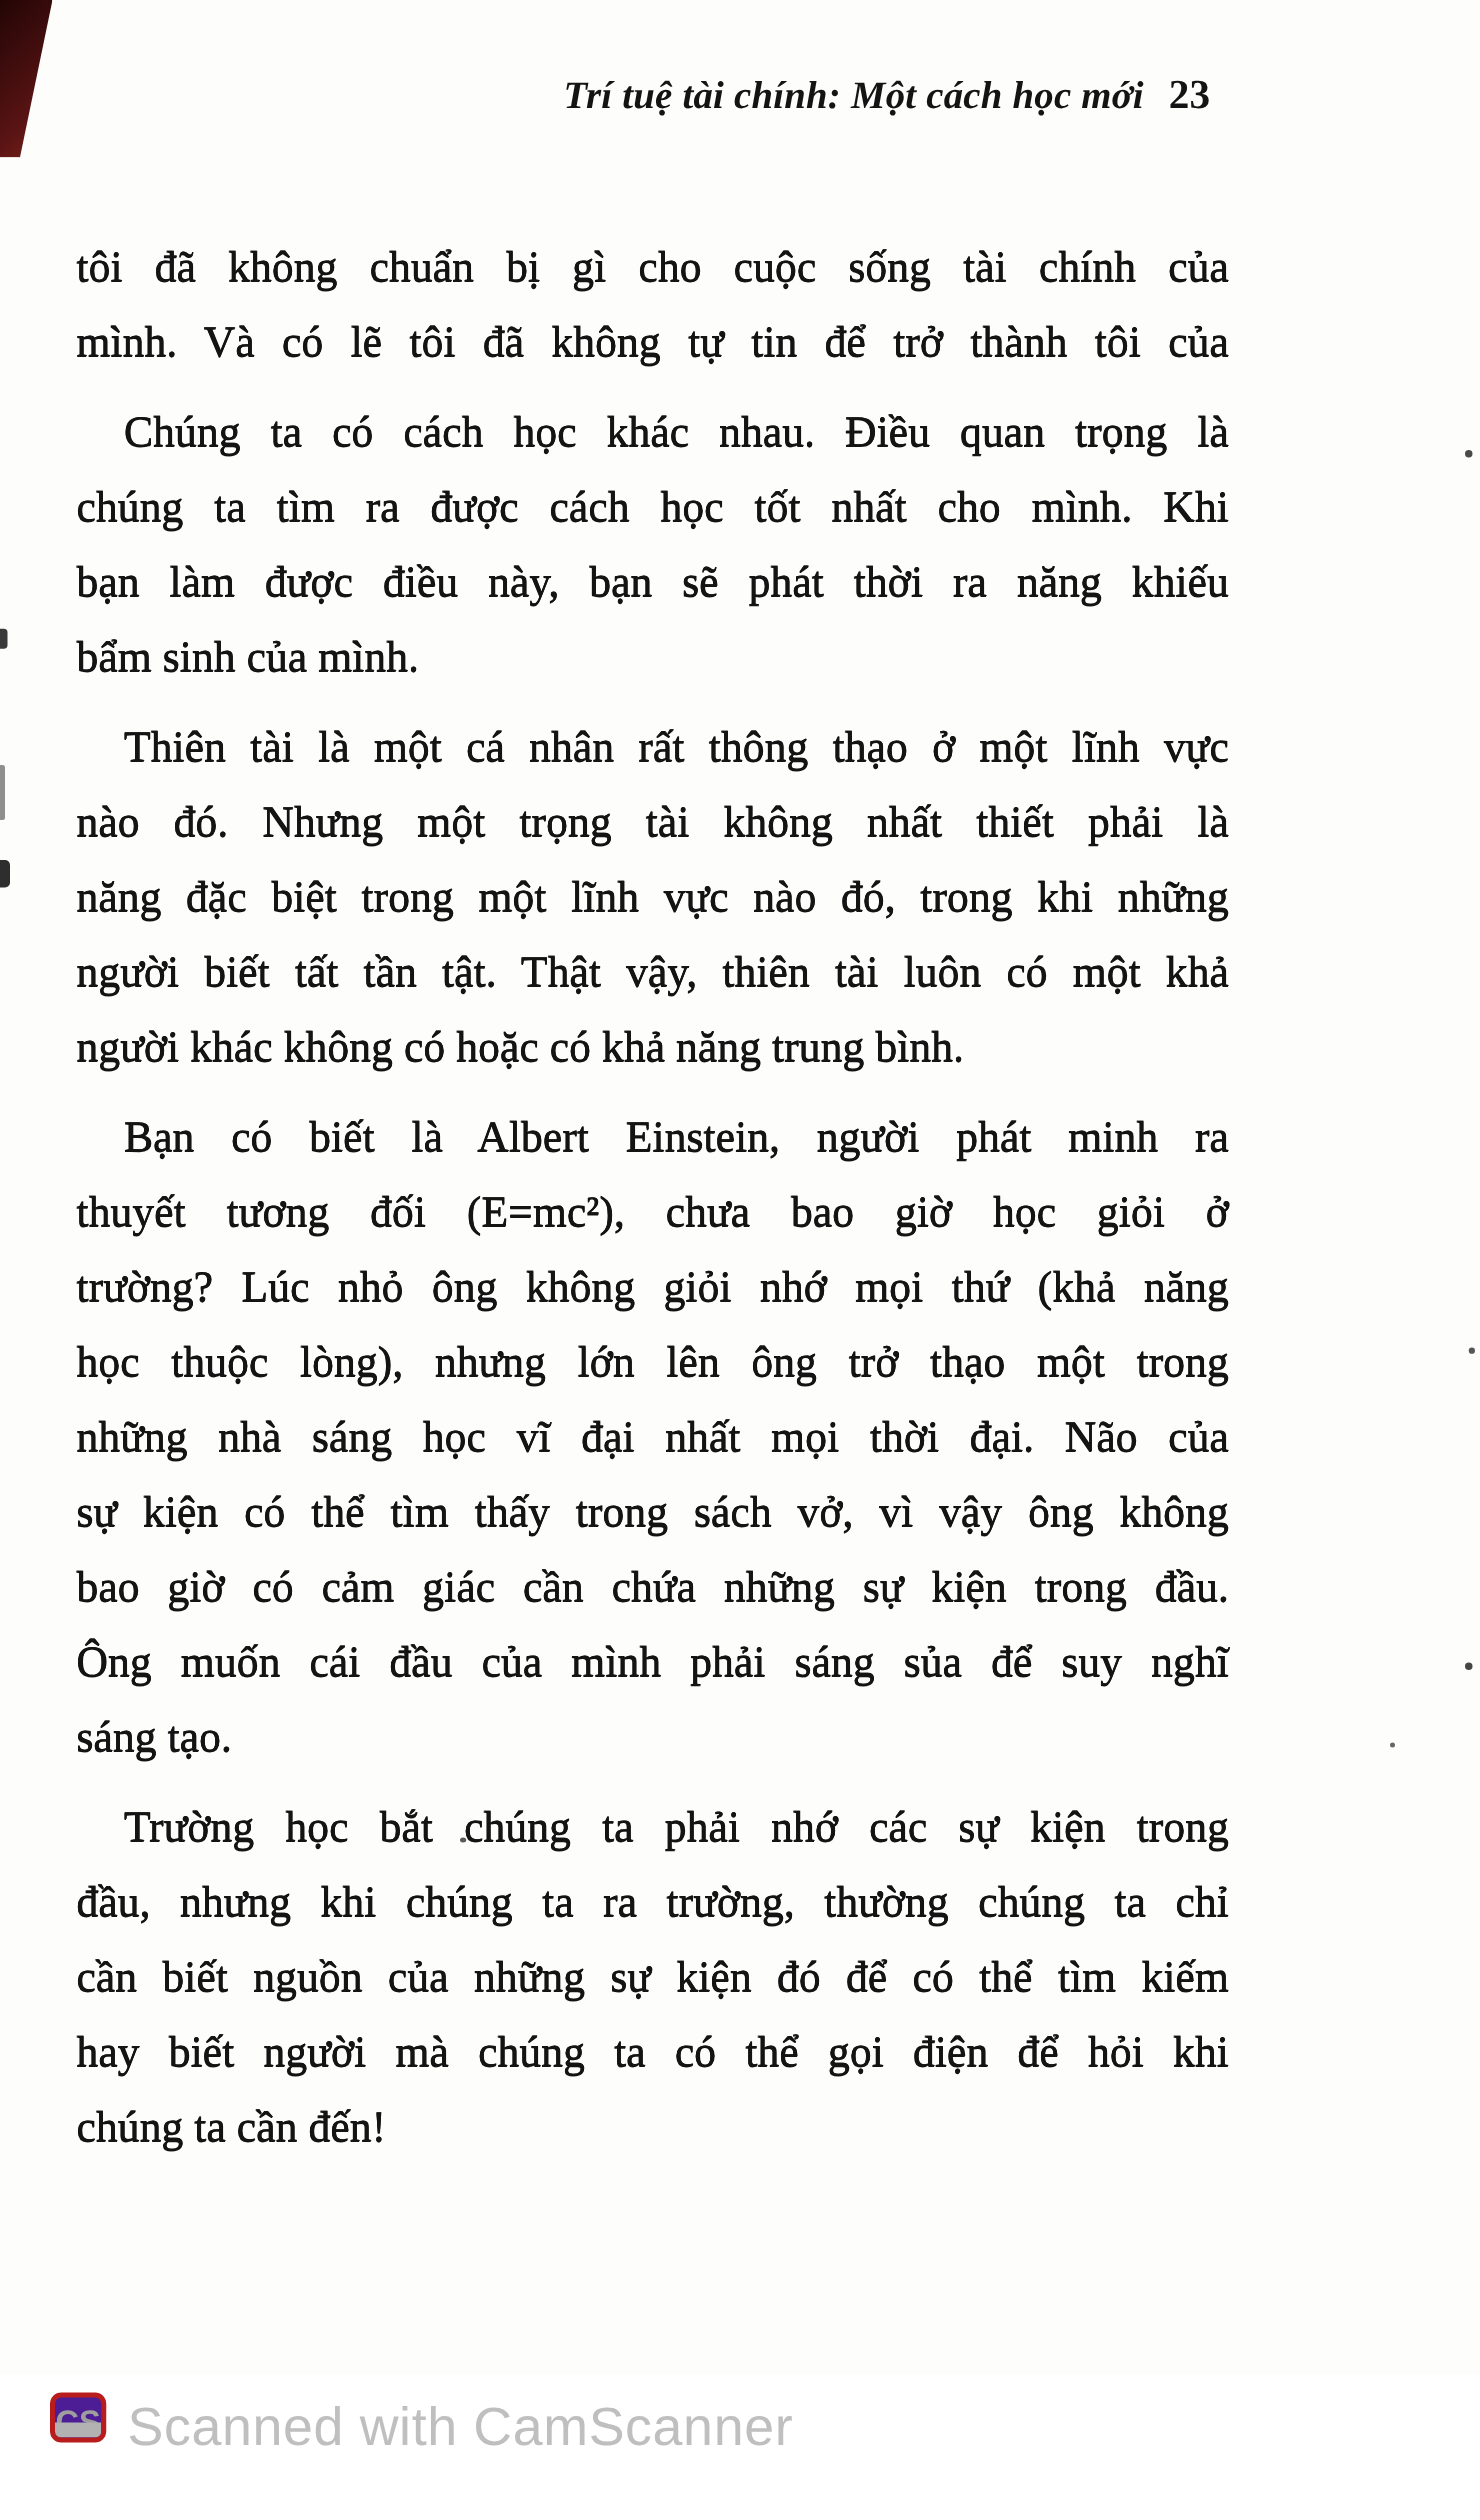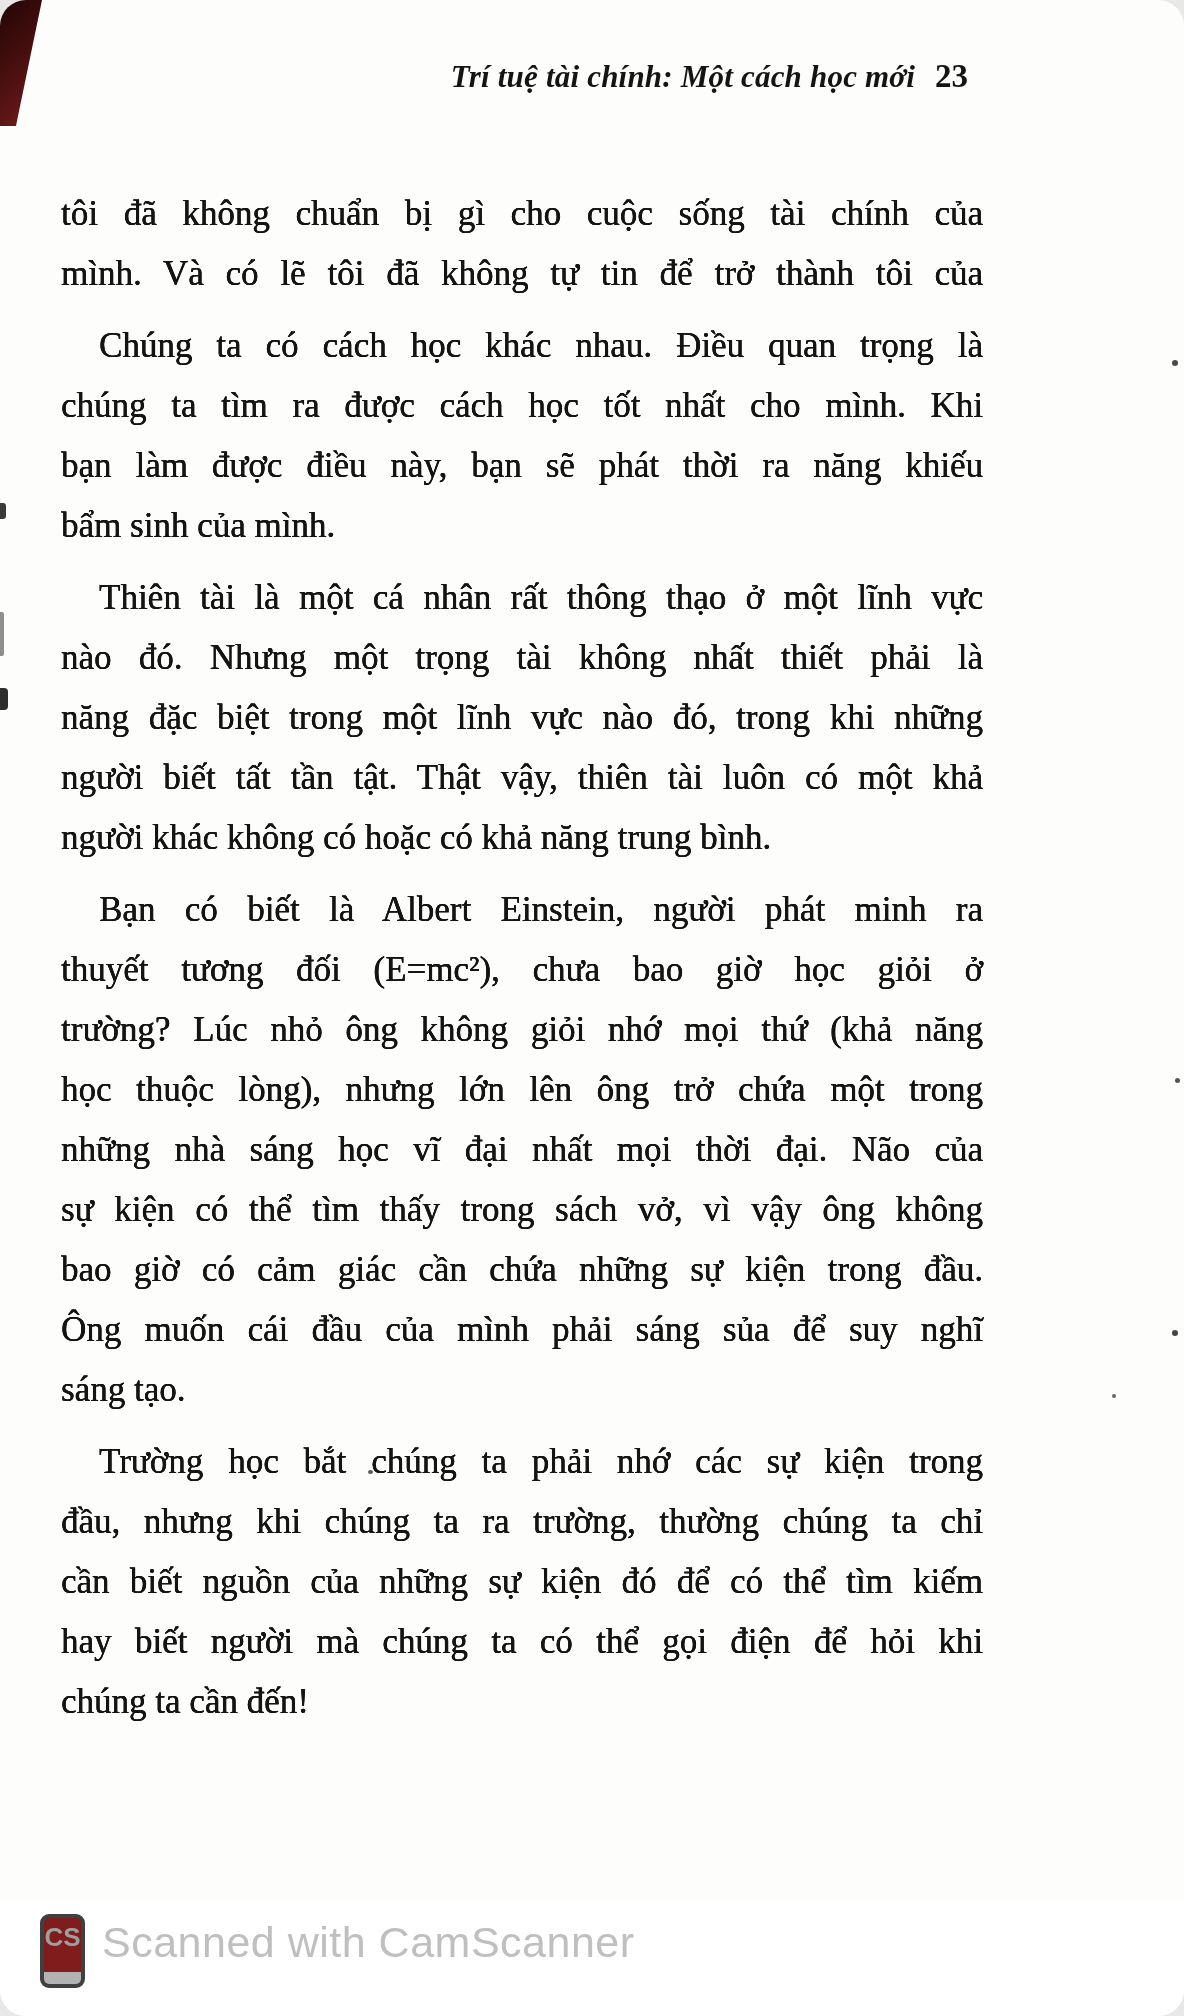--- a/index.html
+++ b/index.html
@@ -4,21 +4,20 @@
 <style>
   html, body { margin: 0; padding: 0; background: #e8e8e8; }
   .page {
     position: relative;
     width: 1184px;
     height: 2016px;
     background: #fdfdfc;
     overflow: hidden;
     font-family: "Liberation Serif", "DejaVu Serif", serif;
     color: var(--ink, #141414);
-    border-radius: 26px;
   }
 
   
   .header {
     position: absolute;
     left: 46px;
     top: 58px;
     width: 922px;
     text-align: right;
     white-space: nowrap;
@@ -69,26 +68,26 @@
 
   
   .footer {
     position: absolute;
     left: 0; top: 1900px; width: 1184px; height: 116px;
     background: #ffffff;
   }
   .cs-logo {
     position: absolute;
     left: 40px; top: 14px;
-    width: 45px; height: 74px;
-    border: 4px solid #404040;
+    width: 45px; height: 40px;
+    border: 4px solid #b91c1c;
     border-radius: 9px;
     box-sizing: border-box;
     overflow: hidden;
-    background: #7f1d1d;
+    background: #4c1d95;
   }
   .cs-text {
     position: absolute;
     left: 0; right: 0; top: 4px;
     text-align: center;
     font-family: "Liberation Sans", sans-serif;
     font-weight: bold;
     font-size: 26px;
     color: #9e9e9e;
   }
@@ -138,21 +137,21 @@
       <div class="line">nào đó. Nhưng một trọng tài không nhất thiết phải là</div>
       <div class="line">năng đặc biệt trong một lĩnh vực nào đó, trong khi những</div>
       <div class="line">người biết tất tần tật. Thật vậy, thiên tài luôn có một khả</div>
       <div class="line last">người khác không có hoặc có khả năng trung bình.</div>
     </div>
 
     <div class="para">
       <div class="line indent">Bạn có biết là Albert Einstein, người phát minh ra</div>
       <div class="line">thuyết tương đối (E=mc²), chưa bao giờ học giỏi ở</div>
       <div class="line">trường? Lúc nhỏ ông không giỏi nhớ mọi thứ (khả năng</div>
-      <div class="line">học thuộc lòng), nhưng lớn lên ông trở chứa một trong</div>
+      <div class="line">học thuộc lòng), nhưng lớn lên ông trở thạo một trong</div>
       <div class="line">những nhà sáng học vĩ đại nhất mọi thời đại. Não của</div>
       <div class="line">sự kiện có thể tìm thấy trong sách vở, vì vậy ông không</div>
       <div class="line">bao giờ có cảm giác cần chứa những sự kiện trong đầu.</div>
       <div class="line">Ông muốn cái đầu của mình phải sáng sủa để suy nghĩ</div>
       <div class="line last">sáng tạo.</div>
     </div>
 
     <div class="para">
       <div class="line indent">Trường học bắt chúng ta phải nhớ các sự kiện trong</div>
       <div class="line">đầu, nhưng khi chúng ta ra trường, thường chúng ta chỉ</div>

